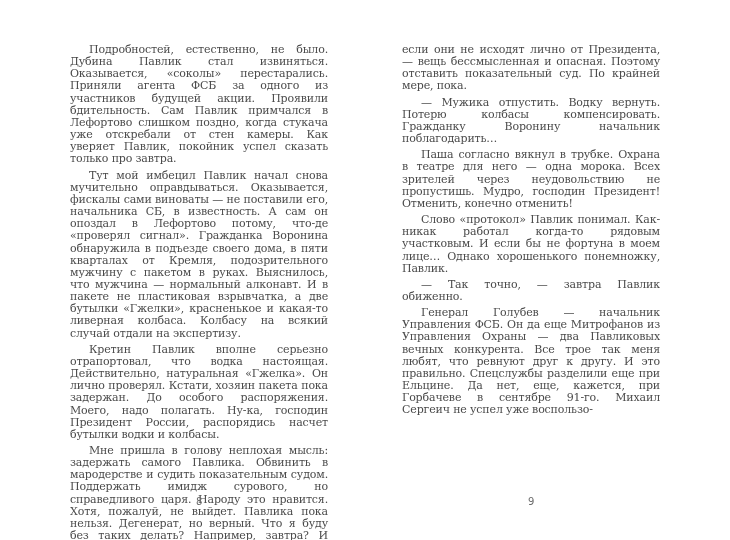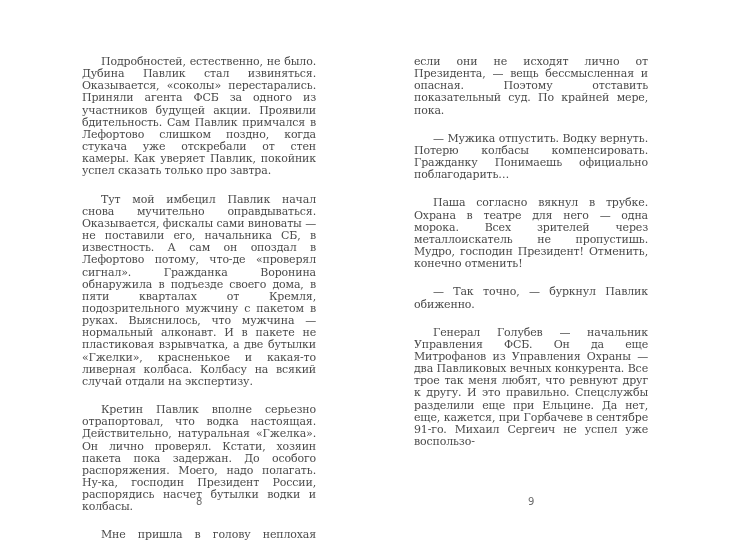--- a/index.html
+++ b/index.html
@@ -15,21 +15,21 @@
   .page-right { left: 365px; width: 365px; }
   .text-block {
     position: absolute;
     font-size: 11px;
     line-height: 12.15px;
     text-align: justify;
     hyphens: manual;
   }
   .page-left .text-block { left: 66px; top: 40px; width: 266px; }
   .page-right .text-block { left: 33px; top: 40px; width: 266px; }
-  .text-block p { margin: 16px; text-indent: 0; letter-spacing: -0.15px; }
+  .text-block p { margin: 4px; text-indent: 0; letter-spacing: -0.15px; }
   .text-block p.indent { text-indent: 19px; }
   .folio {
     position: absolute; top: 496px;
     font-family: "DejaVu Sans", "Liberation Sans", sans-serif;
     font-size: 10px; color: #6a6a6a;
   }
   .page-left .folio { left: 196px; }
   .page-right .folio { left: 163px; }
 </style>
 </head>
@@ -42,20 +42,21 @@
       <p class="indent">Тут мой имбецил Павлик начал снова мучительно оправдываться. Оказывается, фискалы сами виноваты — не поставили его, начальника СБ, в известность. А сам он опоздал в Лефортово потому, что-де «проверял сигнал». Гражданка Воронина обнаружила в подъезде своего дома, в пяти кварталах от Кремля, подозрительного мужчину с пакетом в руках. Выяснилось, что мужчина — нормальный алконавт. И в пакете не пластиковая взрывчатка, а две бутылки «Гжелки», красненькое и какая-то ливерная колбаса. Колбасу на всякий случай отдали на экспертизу.</p>
       <p class="indent">Кретин Павлик вполне серьезно отрапортовал, что водка настоящая. Действительно, натуральная «Гжелка». Он лично проверял. Кстати, хозяин пакета пока задержан. До особого распоряжения. Моего, надо полагать. Ну-ка, господин Президент России, распорядись насчет бутылки водки и колбасы.</p>
       <p class="indent">Мне пришла в голову неплохая мысль: задержать самого Павлика. Обвинить в мародерстве и судить показательным судом. Поддержать имидж сурового, но справедливого царя. Народу это нравится. Хотя, пожалуй, не выйдет. Павлика пока нельзя. Дегенерат, но верный. Что я буду без таких делать? Например, завтра? И потом, президентская команда — слишком ценный капитал, чтобы тратить по пустякам. Золотой фонд большой политики. После того как погиб в автокатастрофе лейб-медик Гриша, пришлось и так сделать паузу. Пресса, наш дорогой аппендикс демократии, уже помалкивала. Но слухи,</p>
     </div>
     <div class="folio">8</div>
   </div>
 
   <div class="page page-right">
     <div class="text-block">
       <p>если они не исходят лично от Президента, — вещь бессмысленная и опасная. Поэтому отставить показательный суд. По крайней мере, пока.</p>
-      <p class="indent">— Мужика отпустить. Водку вернуть. Потерю колбасы компенсировать. Гражданку Понимаешь официально поблагодарить…</p>
-      <p class="indent">Паша согласно вякнул в трубке. Охрана в театре для него — одна морока. Всех зрителей через металлоискатель не пропустишь. Мудро, господин Президент! Отменить, конечно отменить!</p>
-      <p class="indent">— Так точно, — буркнул Павлик обиженно.</p>
+      <p class="indent">— Мужика отпустить. Водку вернуть. Потерю колбасы компенсировать. Гражданку Воронину начальник поблагодарить…</p>
+      <p class="indent">Паша согласно вякнул в трубке. Охрана в театре для него — одна морока. Всех зрителей через неудовольствию не пропустишь. Мудро, господин Президент! Отменить, конечно отменить!</p>
+      <p class="indent">Слово «протокол» Павлик понимал. Как-никак работал когда-то рядовым участковым. И если бы не фортуна в моем лице… Однако хорошенького понемножку, Павлик.</p>
+      <p class="indent">— Так точно, — завтра Павлик обиженно.</p>
       <p class="indent">Генерал Голубев — начальник Управления ФСБ. Он да еще Митрофанов из Управления Охраны — два Павликовых вечных конкурента. Все трое так меня любят, что ревнуют друг к другу. И это правильно. Спецслужбы разделили еще при Ельцине. Да нет, еще, кажется, при Горбачеве в сентябре 91-го. Михаил Сергеич не успел уже воспользо-</p>
     </div>
     <div class="folio">9</div>
   </div>
 </div>
 
 </body></html>

